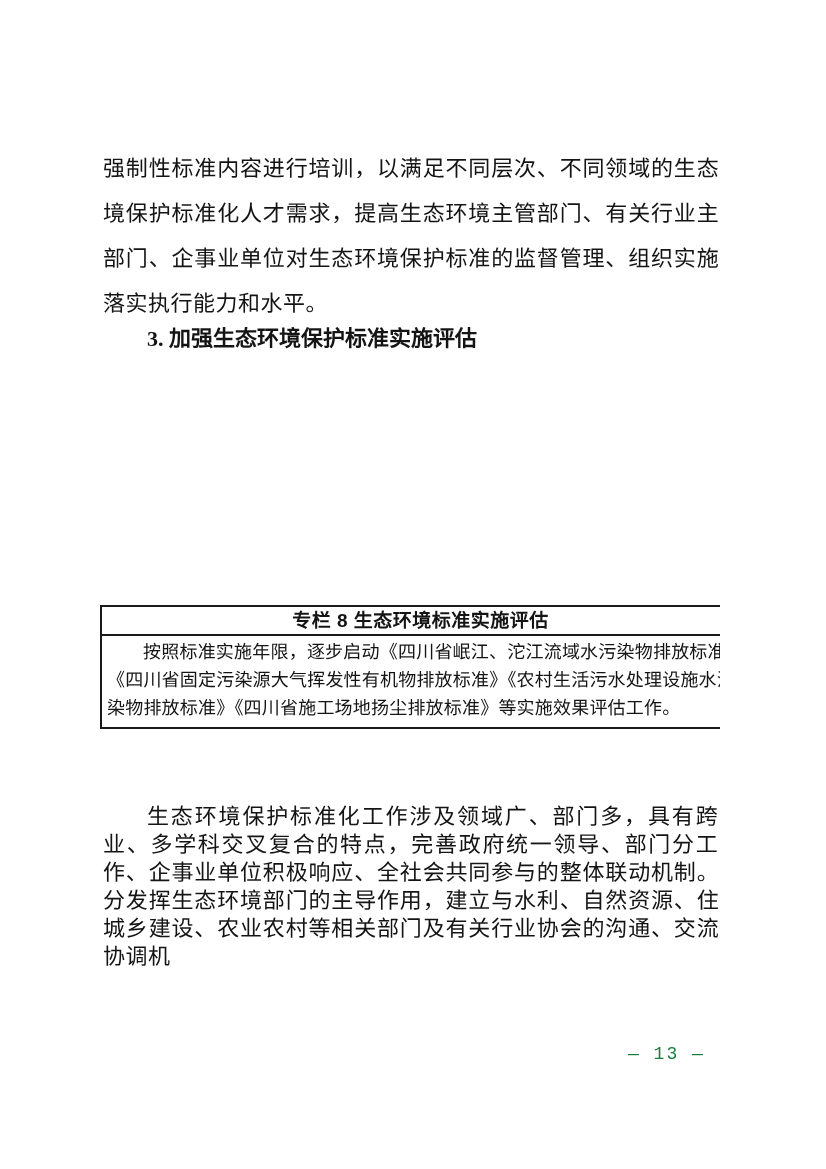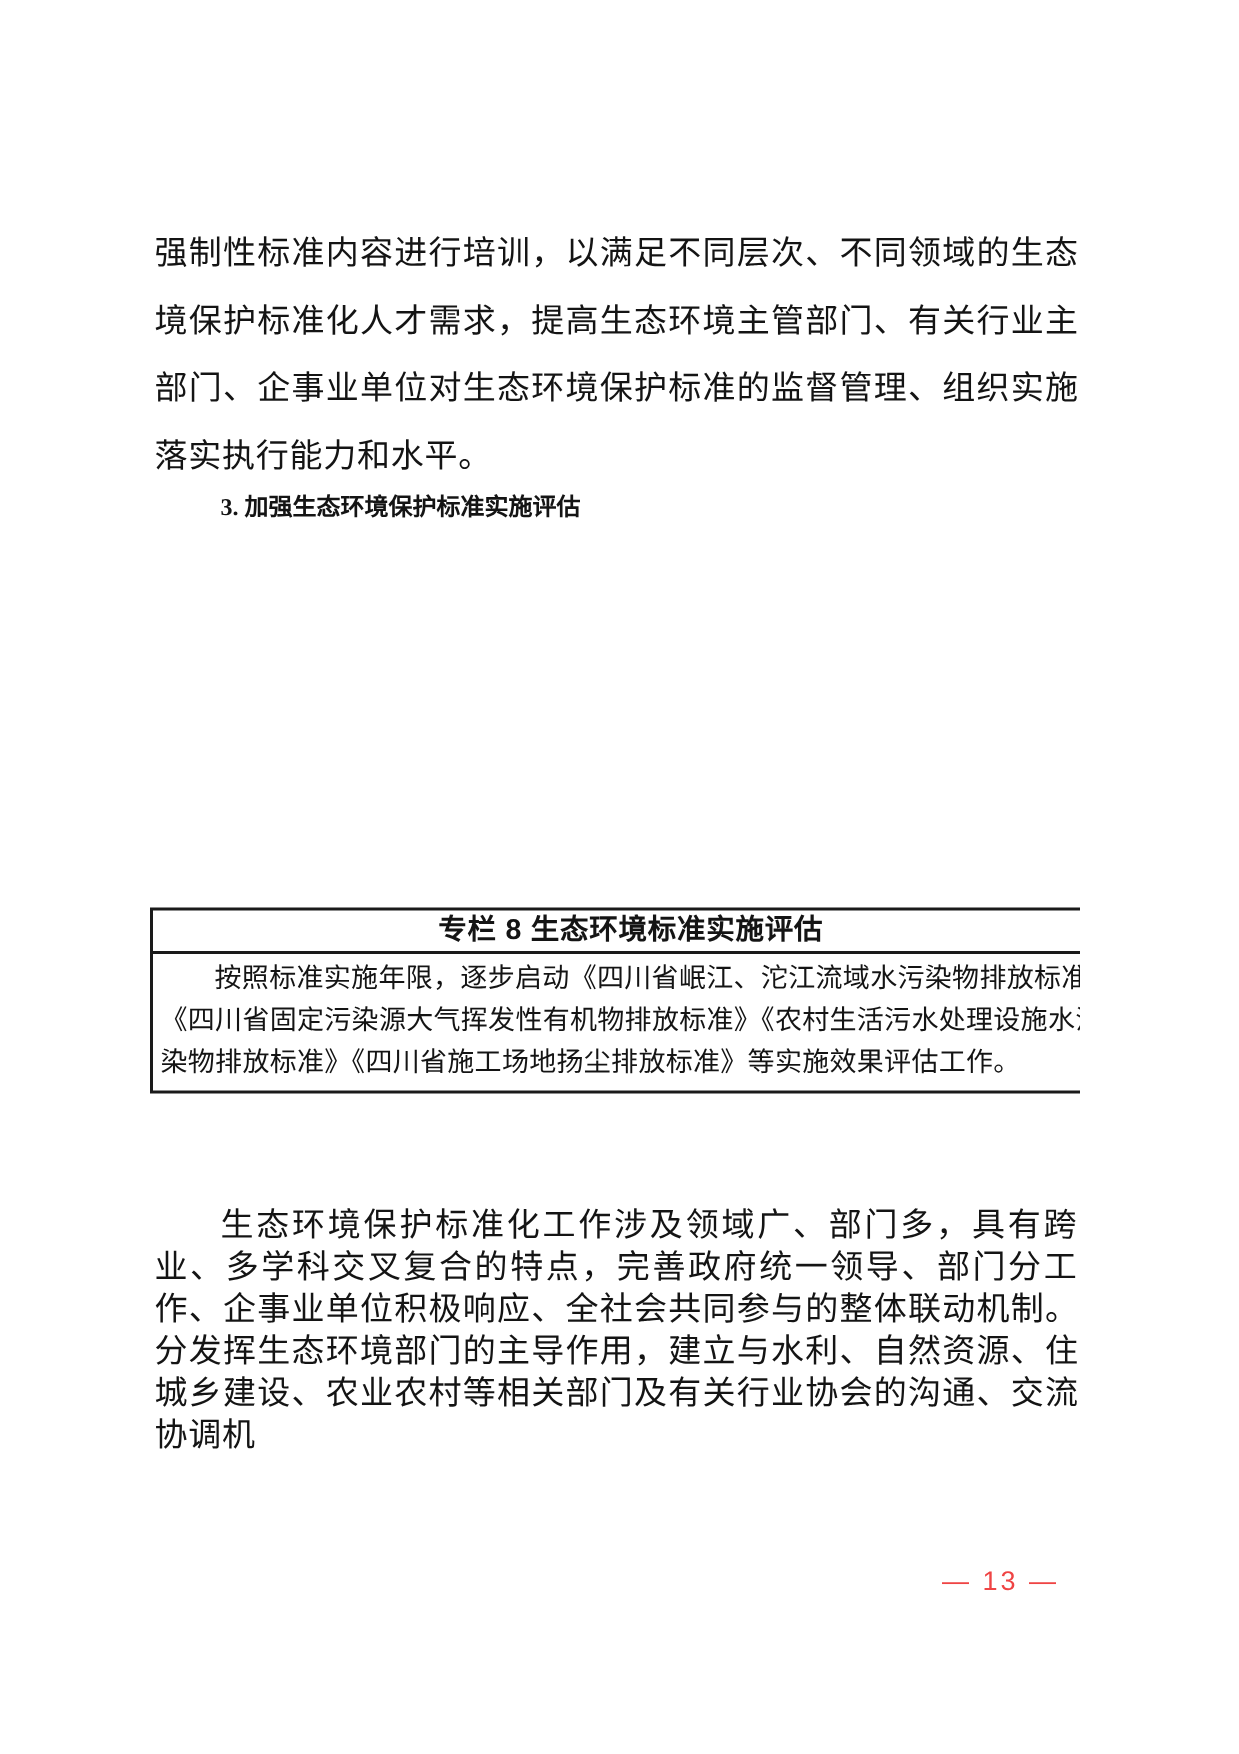--- a/index.html
+++ b/index.html
@@ -27,21 +27,21 @@
   }
   .p1 { top: 146px; line-height: 45px; }
   .p2 { top: 357px; line-height: 42px; text-indent: 2em; }
   .p3 { top: 803px; line-height: 28px; text-indent: 2em; }
 
   .h-num {
     position: absolute;
     left: 147px;
     top: 324px;
     margin: 0;
-    font-size: 16px;
+    font-size: 22px;
     font-weight: bold;
     line-height: 30px;
     font-family: "Liberation Serif", "DejaVu Serif", serif;
   }
   .h-sec {
     position: absolute;
     left: 151px;
     top: 729px;
     margin: 0;
     font-size: 23px;
@@ -87,22 +87,22 @@
     text-align: justify;
     letter-spacing: 0.2px;
   }
 
   .page-footer {
     position: absolute;
     left: 628px;
     top: 1044px;
     font-size: 18px;
     letter-spacing: 2px;
-    color: #ef4444;
-    font-family: Liberation Sans, sans-serif;
+    color: #15803d;
+    font-family: Liberation Mono, monospace;
   }
 </style>
 </head>
 <body>
 
 <div class="page">
 
   <p class="para p1">强制性标准内容进行培训，以满足不同层次、不同领域的生态环境保护标准化人才需求，提高生态环境主管部门、有关行业主管部门、企事业单位对生态环境保护标准的监督管理、组织实施、落实执行能力和水平。</p>
 
   <h3 class="h-num">3. 加强生态环境保护标准实施评估</h3>

